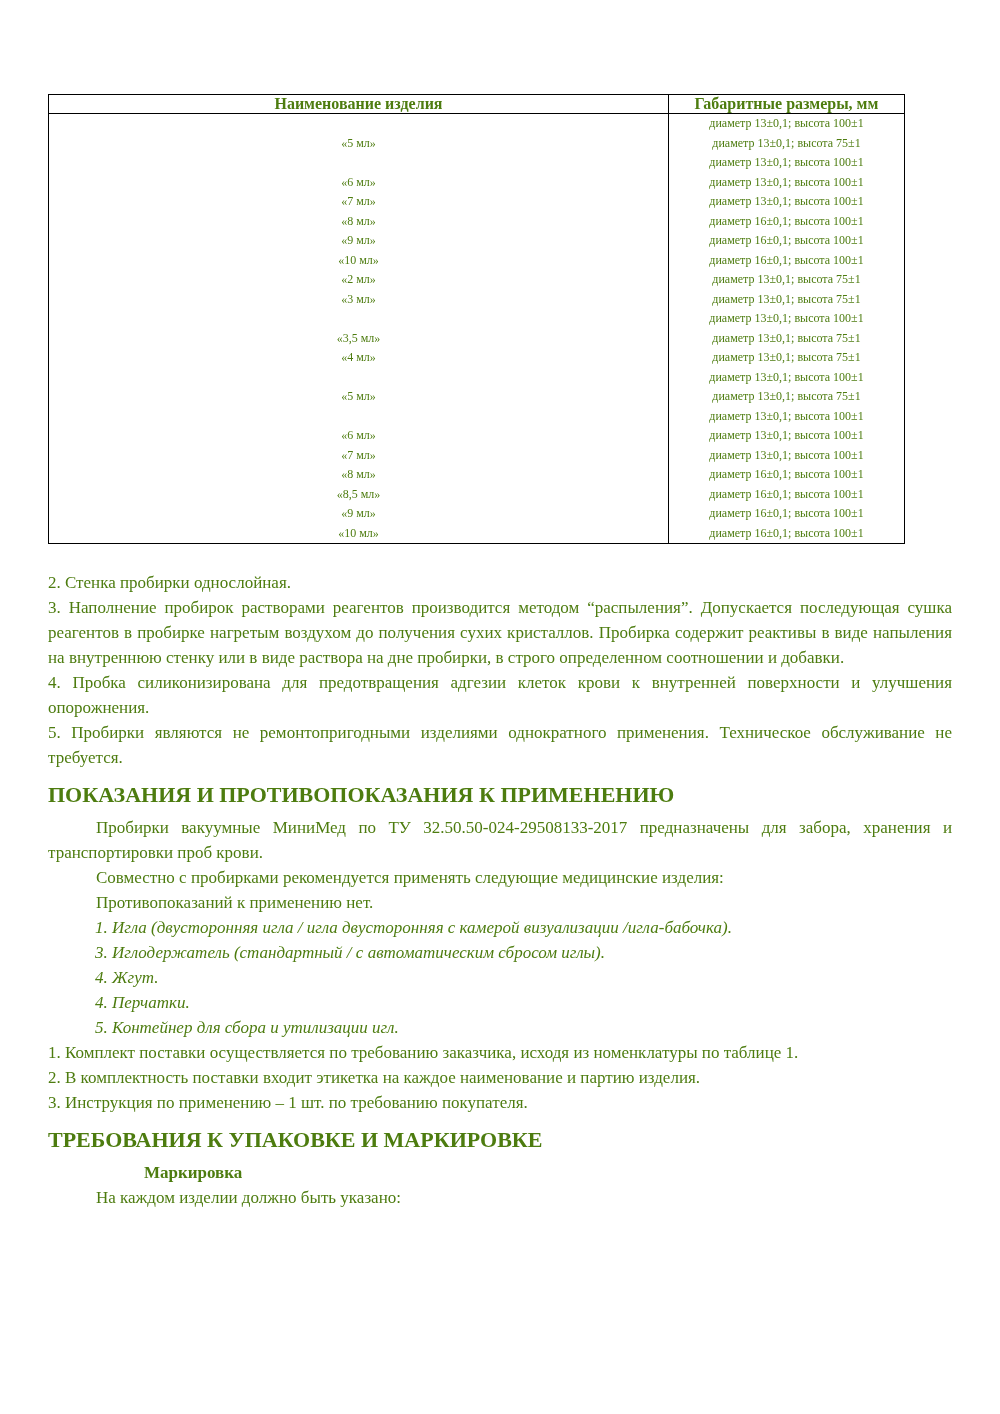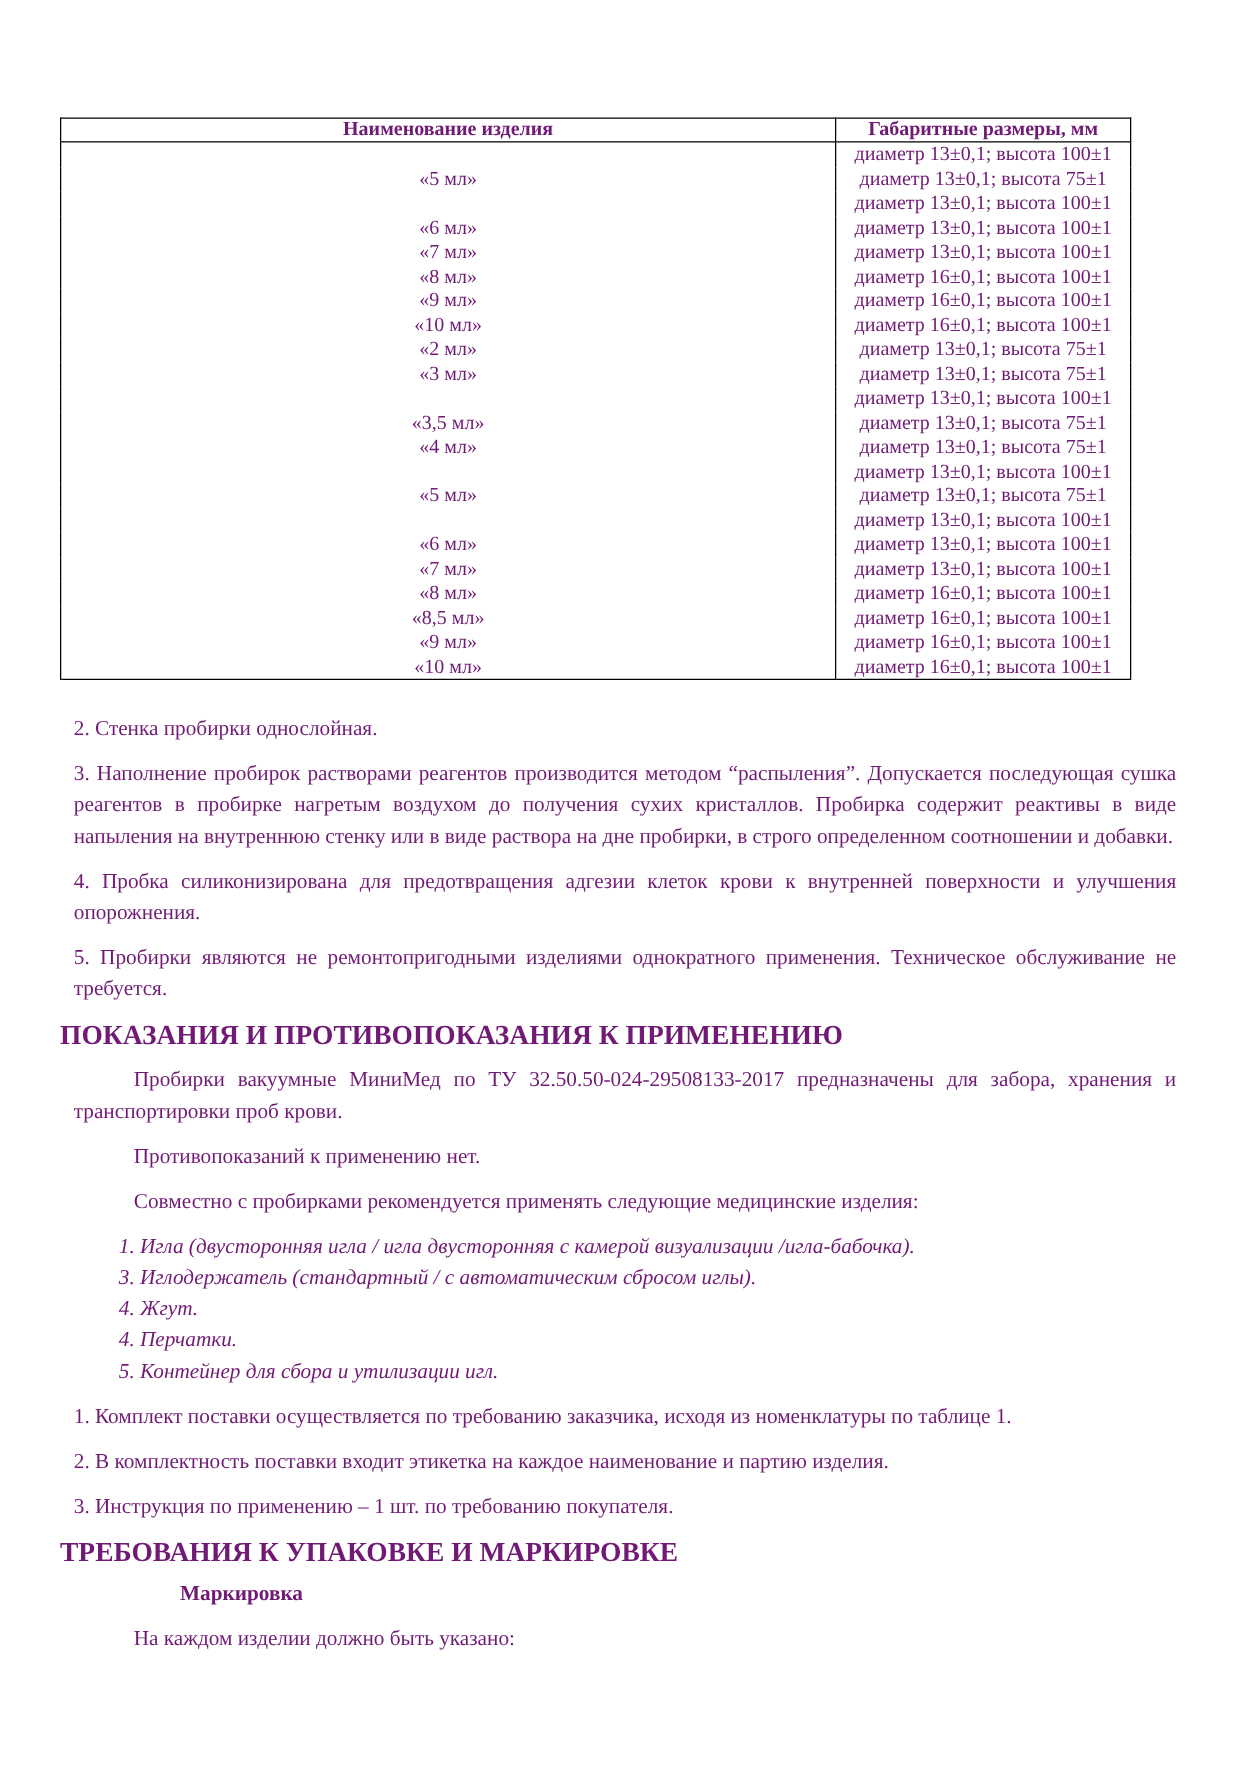--- a/index.html
+++ b/index.html
@@ -5,21 +5,21 @@
   * { box-sizing: border-box; }
   html, body { margin: 0; padding: 0; background: #ffffff; }
   .page {
     width: 1000px;
     height: 1414px;
     overflow: hidden;
     padding: 94px 48px 0 48px;
     font-family: "Liberation Serif", "DejaVu Serif", serif;
     font-size: 17px;
     line-height: 25px;
-    color: #701a75;
+    color: #4d7c0f;
     background: #ffffff;
   }
   
   table.spec {
     border-collapse: collapse;
     width: 856px;
     border: 1px solid #000;
     table-layout: fixed;
   }
   table.spec col.c1 { width: 620px; }
@@ -29,30 +29,30 @@
     font-weight: bold;
     text-align: center;
     font-size: 16px;
     line-height: 18px;
     padding: 0 4px;
   }
   table.spec td {
     border-left: 1px solid #000;
     border-right: 1px solid #000;
     padding: 0 4px;
-    font-size: 16px;
+    font-size: 12px;
     line-height: 19.5px;
     vertical-align: top;
   }
   table.spec td.name { text-align: center; }
   table.spec td.dim  { text-align: center; }
   table.spec tr.block-start td { border-top: 1px solid #000; }
   table.spec td.group-head { padding-right: 40px; }
   
-  .para { margin: 11px; text-align: justify; }
+  .para { margin: 0; text-align: justify; }
   .para.indent { text-indent: 48px; }
   .top-gap { margin-top: 26px; }
   .heading {
     font-weight: bold;
     text-align: left;
     margin: 12px 0 8px 0;
     font-size: 22px;
   }
   .list-line { margin-left: 47px; text-align: left; font-style: italic; }
   .subheading { font-weight: bold; margin-left: 96px; }
@@ -165,22 +165,22 @@
     </tbody>
   </table>
 
   <p class="para top-gap">2. Стенка пробирки однослойная.</p>
   <p class="para">3. Наполнение пробирок растворами реагентов производится методом “распыления”. Допускается последующая сушка реагентов в пробирке нагретым воздухом до получения сухих кристаллов. Пробирка содержит реактивы в виде напыления на внутреннюю стенку или в виде раствора на дне пробирки, в строго определенном соотношении и добавки.</p>
   <p class="para">4. Пробка силиконизирована для предотвращения адгезии клеток крови к внутренней поверхности и улучшения опорожнения.</p>
   <p class="para">5. Пробирки являются не ремонтопригодными изделиями однократного применения. Техническое обслуживание не требуется.</p>
 
   <div class="heading">ПОКАЗАНИЯ И ПРОТИВОПОКАЗАНИЯ К ПРИМЕНЕНИЮ</div>
   <p class="para indent">Пробирки вакуумные МиниМед по ТУ 32.50.50-024-29508133-2017 предназначены для забора, хранения и транспортировки проб крови.</p>
+  <p class="para indent">Совместно с пробирками рекомендуется применять следующие медицинские изделия:</p>
   <p class="para indent">Противопоказаний к применению нет.</p>
-  <p class="para indent">Совместно с пробирками рекомендуется применять следующие медицинские изделия:</p>
 
   <div>
     <div class="list-line">1. Игла (двусторонняя игла / игла двусторонняя с камерой визуализации /игла-бабочка).</div>
       <div class="list-line">3. Иглодержатель (стандартный / с автоматическим сбросом иглы).</div>
       <div class="list-line">4. Жгут.</div>
       <div class="list-line">4. Перчатки.</div>
       <div class="list-line">5. Контейнер для сбора и утилизации игл.</div>
   </div>
 
   <p class="para">1. Комплект поставки осуществляется по требованию заказчика, исходя из номенклатуры по таблице 1.</p>

